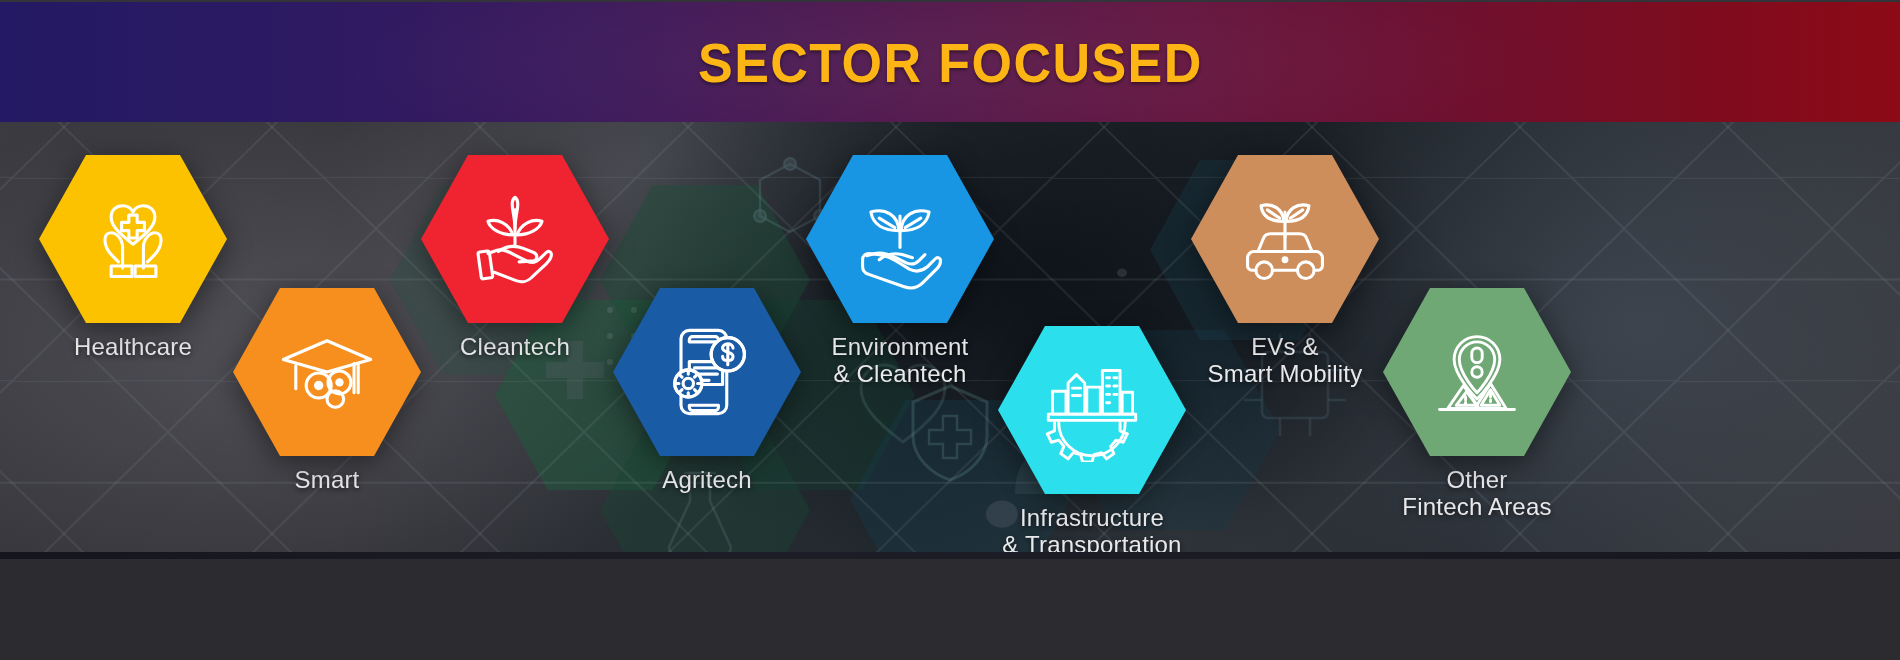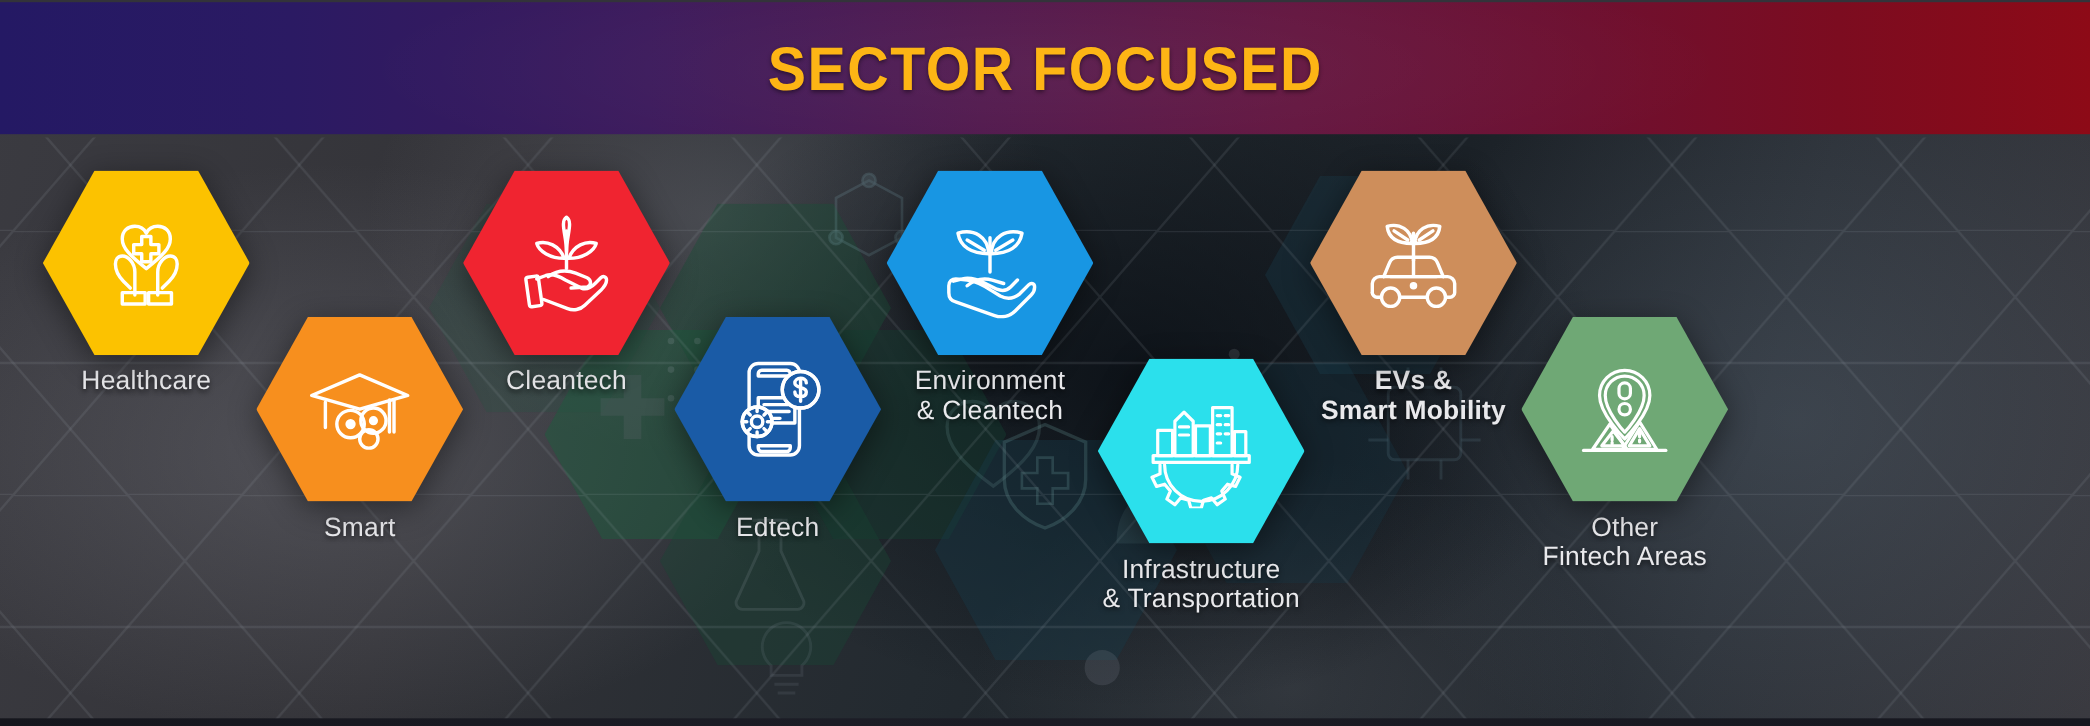--- a/index.html
+++ b/index.html
@@ -4,21 +4,21 @@
 <style>
   * { margin:0; padding:0; box-sizing:border-box; }
   html,body{
     width:1900px; height:660px; overflow:hidden;
     background:#2b2b30;
     font-family:"Liberation Sans", sans-serif;
   }
 
   #slide{
     position:relative;
-    width:1900px; height:660px;
+    width:1900px; height:559px;
     overflow:hidden;
     background:#2e2e33;
   }
 
   
   .bg-photo{
     position:absolute; inset:0;
     background:
       radial-gradient(ellipse 720px 420px at 16% 62%, rgba(120,120,128,.42), rgba(120,120,128,0) 62%),
       radial-gradient(ellipse 520px 360px at 34% 30%, rgba(150,150,158,.26), rgba(0,0,0,0) 60%),
@@ -266,21 +266,21 @@
           <circle cx="70" cy="33" r="16" fill="#1A5BA6"></circle>
           <circle cx="70" cy="33" r="16"></circle>
           <path d="M70 23 v20 M75 27 c0-3-3-4-5-4 -3 0-5 2-5 4 0 5 10 3 10 8 0 3-2 4-5 4 -3 0-5-1-5-4"></path>
           <circle cx="32" cy="61" r="13" fill="#1A5BA6"></circle>
           <circle cx="32" cy="61" r="13"></circle>
           <circle cx="32" cy="61" r="5"></circle>
           <path d="M32 48 v4 M32 70 v4 M19 61 h4 M41 61 h4 M23 52 l3 3 M38 67 l3 3 M41 52 l-3 3 M26 67 l-3 3"></path>
         </svg>
       </div>
     </div>
-    <div class="sector-label">Edtech</div>
+    <div class="sector-label">Agritech</div>
   </div>
 
   <div class="sector" style="left:785px;top:155px;justify-content:flex-end;">
     <div class="hexwrap">
       <div class="hexshape" style="background:#1896E3"></div>
       <div class="hexicon">
         <svg viewBox="0 0 100 100" fill="none" stroke="#ffffff" stroke-width="3" stroke-linecap="round" stroke-linejoin="round">
           <path d="M50 58 V28"></path>
           <path d="M49 42 C34 42 24 36 22 24 C36 20 48 27 49 42 Z"></path>
           <path d="M30 30 L45 39"></path>
@@ -311,21 +311,21 @@
           <rect x="8" y="54" width="84" height="6"></rect>
           <path d="M18 62 a32 32 0 0 0 64 0" stroke-width="2.8"></path>
           <path d="M14 62 l0 8 l-7 3 l4 8 l7-2 l5 6 l-3 7 l7 5 l5-6 l7 2 l2 7 h9 l2-7 l7-2 l5 6 l7-5 l-3-7 l5-6 l7 2 l4-8 l-7-3 l0-8"></path>
         </svg>
       </div>
     </div>
     <div class="sector-label">Infrastructure
 &amp; Transportation</div>
   </div>
 
-  <div class="sector" style="left:1170px;top:155px;font-weight:bold;">
+  <div class="sector" style="left:1170px;top:155px;">
     <div class="hexwrap">
       <div class="hexshape" style="background:#CE8E5B"></div>
       <div class="hexicon">
         <svg viewBox="0 0 100 100" fill="none" stroke="#ffffff" stroke-width="3" stroke-linecap="round" stroke-linejoin="round">
           <path d="M50 48 V24"></path>
           <path d="M49 33 C36 33 28 28 27 18 C38 15 48 21 49 33 Z"></path>
           <path d="M33 22 L45 30"></path>
           <path d="M51 33 C64 33 72 28 73 18 C62 15 52 21 51 33 Z"></path>
           <path d="M67 22 L55 30"></path>
           <path d="M24 62 l5-12 c1-3 4-5 7-5 h28 c3 0 6 2 7 5 l5 12"></path>

